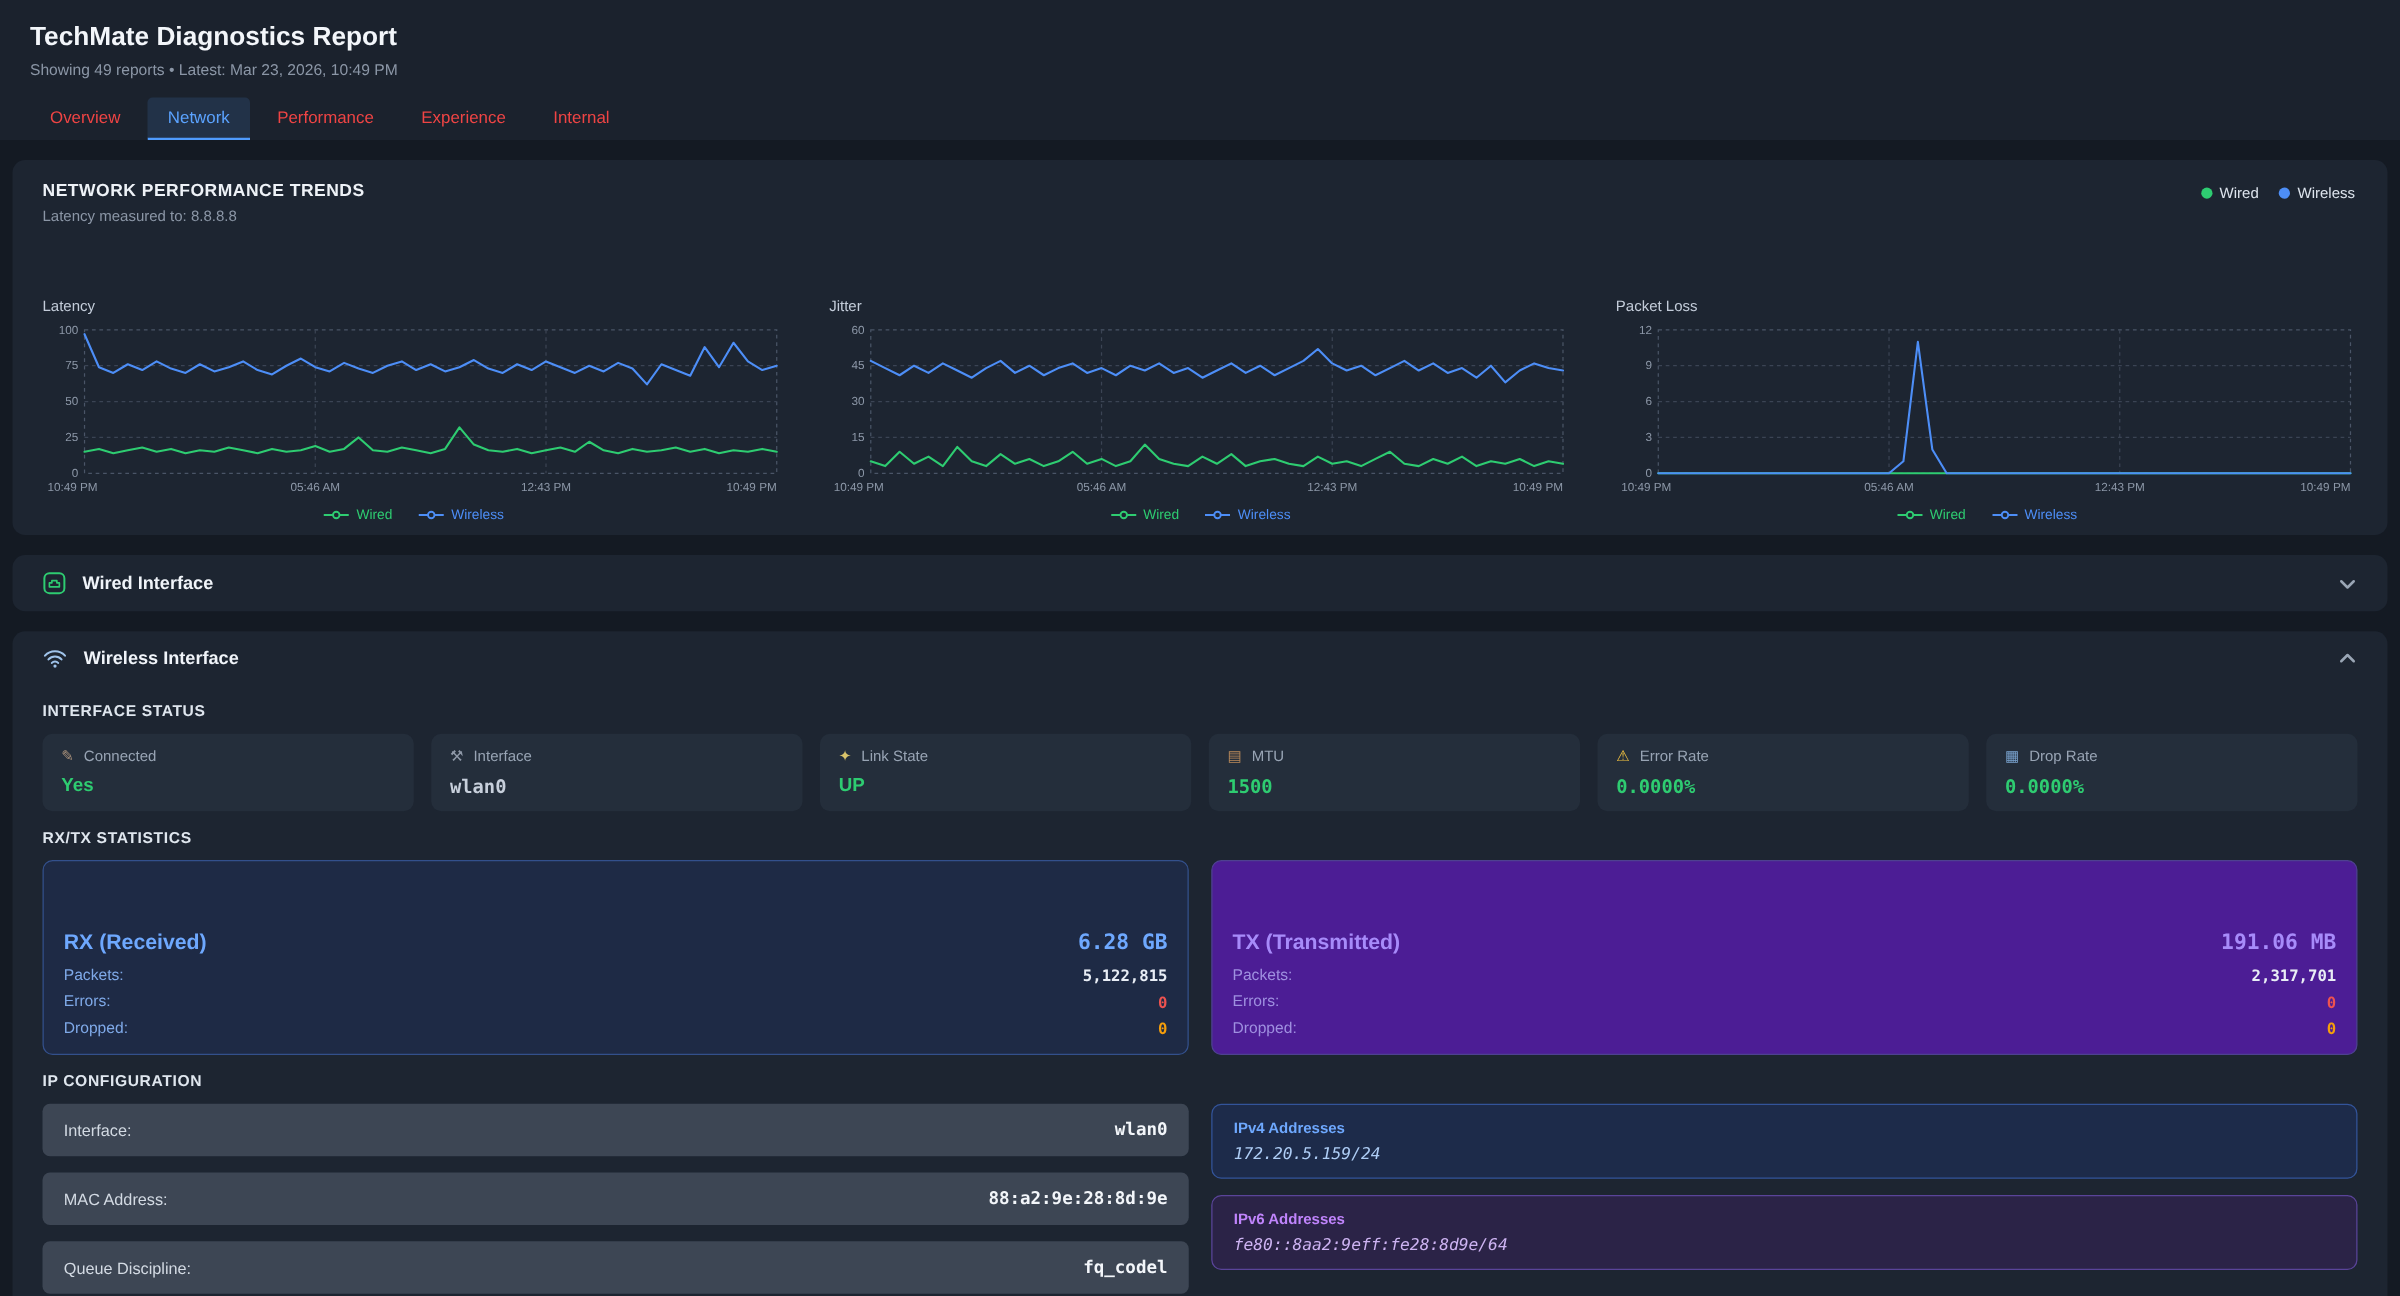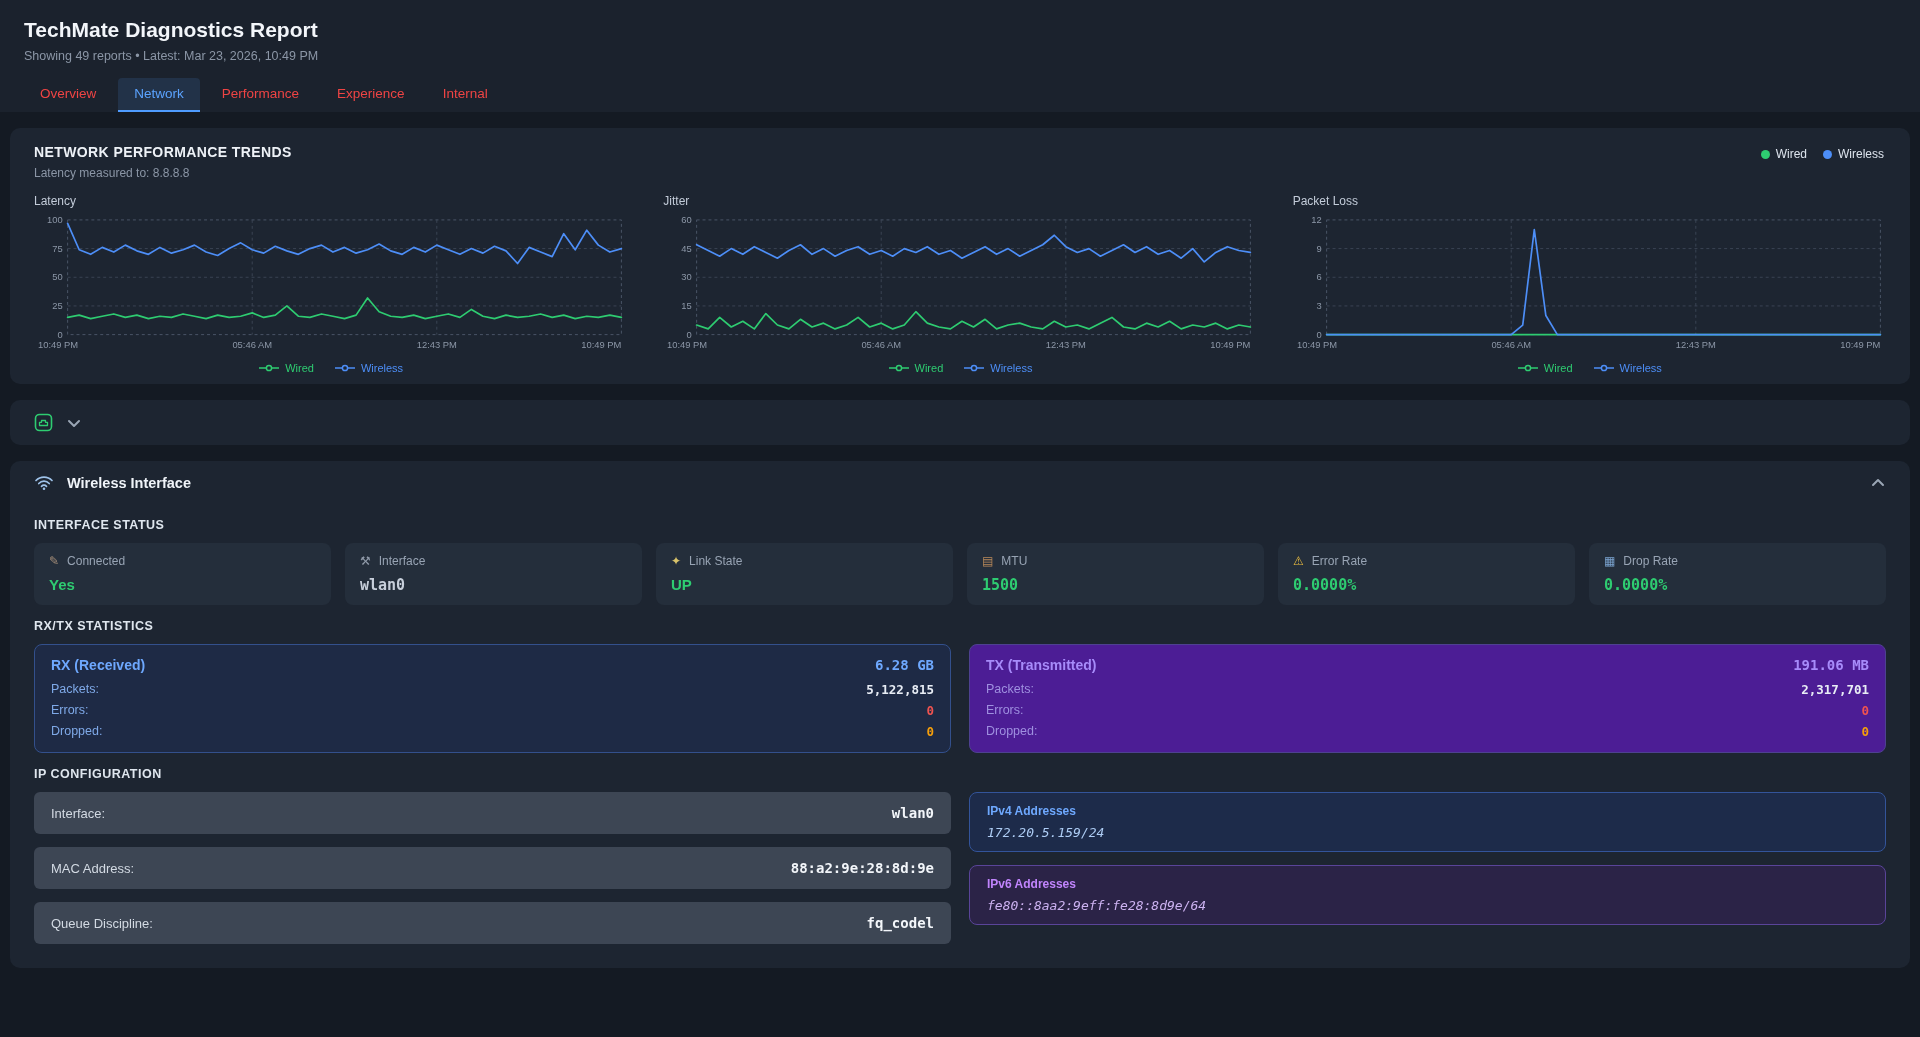--- a/index.html
+++ b/index.html
@@ -26,21 +26,21 @@
 
   
   .trends-card { padding:16px 24px 10px 24px; position:relative; }
   .trends-title { font-size:14px; font-weight:bold; letter-spacing:.4px; color:#eef2f7; }
   .trends-sub { font-size:12px; color:#8b96a6; margin-top:6px; }
   .trends-legend { position:absolute; top:19px; right:26px; display:flex; gap:16px;
                    align-items:center; font-size:12px; color:#dde4ed; }
   .tl-item { display:inline-flex; align-items:center; }
   .dot { width:9px; height:9px; border-radius:50%; display:inline-block; margin-right:6px; }
   .charts-row { display:flex; gap:36px; margin-top:14px; }
-  .chart { flex:1; min-width:0; }
+  .chart { flex:1; min-width:0;margin-top:44px; }
   .chart-title { font-size:12px; color:#c3ccd9; margin-bottom:4px; }
   .chart-plot svg { display:block; }
   .chart-legend { display:flex; justify-content:center; gap:20px; margin-top:2px;
                   font-size:11px; }
   .legend-item { display:inline-flex; align-items:center; gap:5px; }
 
   
   .section-bar { display:flex; align-items:center; gap:13px; padding:13px 24px; cursor:pointer; }
   .bar-title { font-weight:bold; font-size:14.5px; color:#f0f4f9; flex:1; }
   .sec-icon, .chev { display:inline-flex; align-items:center; }
@@ -58,22 +58,22 @@
   .ic-pencil { color:#a8907a; } .ic-wrench { color:#909aa9; } .ic-sparkle { color:#d9c36a; }
   .ic-package { color:#b98a5a; } .ic-warning { color:#f0c040; } .ic-grid { color:#7aa3cf; }
   .stat-value { margin-top:8px; font-size:15px; font-weight:bold; }
   .val-green { color:#2ecc71; }
   .val-light { color:#c7cfdb; }
 
   .rxtx-grid { display:grid; grid-template-columns:1fr 1fr; gap:18px; }
   .panel { border-radius:8px; padding:12px 16px 13px 16px; border:1px solid; }
   .panel-blue { background:#1e2a45; border-color:#33508c; }
   .panel-purple { background:#4c1d95; border-color:#4e4190; }
-  .panel-head { display:flex; justify-content:space-between; font-size:14px;
-                font-weight:bold; margin-bottom:9px; }
+  .panel-head { display:flex; justify-content:space-between; font-size:17px;
+                font-weight:bold; margin-bottom:9px;margin-top:43px; }
   .t-blue { color:#6ea8fe; } .t-purple { color:#a78bfa; }
   .panel-row { display:flex; justify-content:space-between; font-size:12.5px; margin-top:6px;text-align:right; }
   .pl-blue { color:#7fa9e8; } .pl-purple { color:#9f90e0; }
   .pv { font-family:"DejaVu Sans Mono", monospace; font-weight:bold; color:#e8edf5; font-size:12.5px; }
   .pv-red { color:#ef5350; } .pv-orange { color:#f59e0b; }
 
   .ip-grid { display:grid; grid-template-columns:1fr 1fr; gap:18px; align-items:start; }
   .ip-rows { display:flex; flex-direction:column; gap:13px; }
   .ip-row { background:#3d4654; border-radius:6px; padding:13px 17px;
             display:flex; justify-content:space-between; align-items:center; }
@@ -242,20 +242,21 @@
   </div>
 </div>
 
 <div class="card section-bar">
   <span class="sec-icon">
     <svg width="19" height="19" viewBox="0 0 19 19">
       <rect x="1.5" y="1.5" width="16" height="16" rx="4" fill="none" stroke="#2ecc71" stroke-width="1.6"></rect>
       <path d="M5.5 12.5 v-3.2 h2 v-1.8 h4 v1.8 h2 v3.2 z" fill="none" stroke="#2ecc71" stroke-width="1.3" stroke-linejoin="round"></path>
     </svg>
   </span>
+  <span class="bar-title">Wired Interface</span>
   <span class="chev">
     <svg width="16" height="14" viewBox="0 0 16 14">
       <polyline points="3,5 8,10 13,5" fill="none" stroke="#9aa6b5" stroke-width="2" stroke-linecap="round" stroke-linejoin="round"></polyline>
     </svg>
   </span>
 </div>
 
 <div class="card wireless-card">
   <div class="section-bar">
     <span class="sec-icon">

